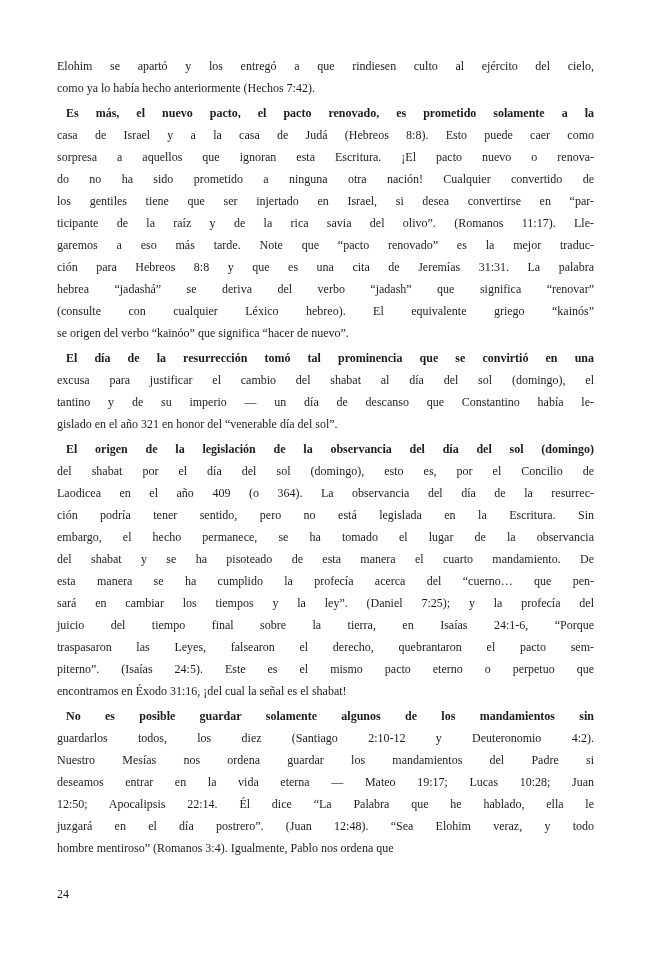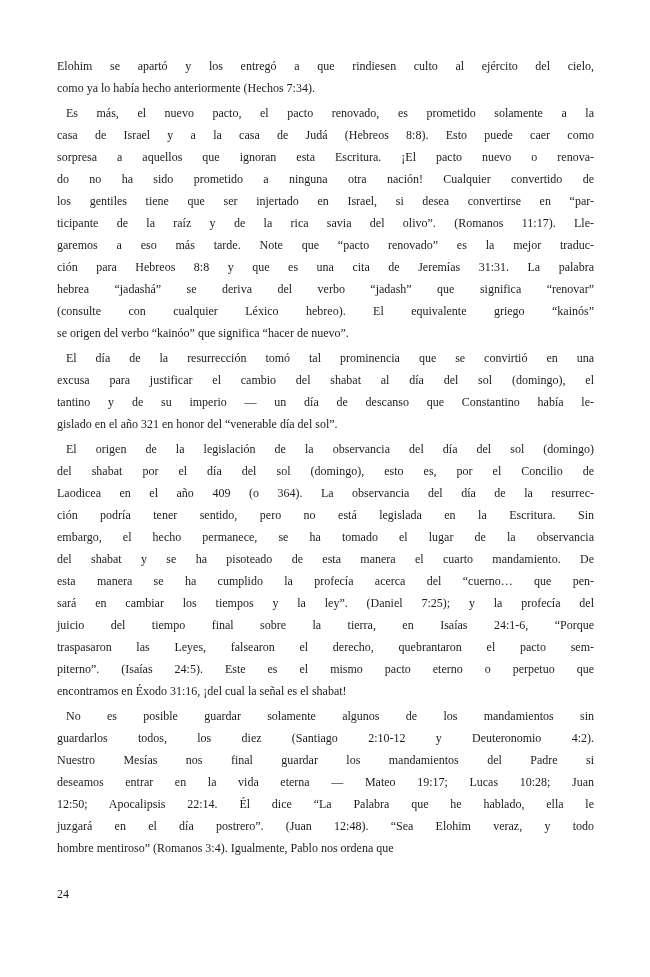--- a/index.html
+++ b/index.html
@@ -29,34 +29,35 @@
   }
   .line {
     text-align: justify;
     text-align-last: justify;
   }
   .line.para-end {
     text-align-last: left;
   }
   .line.first-indent {
     text-indent: 9px;
+    font-weight: bold;
   }
   .page-number {
     margin-top: 24px;
     text-align: left;
   }
 </style>
 </head>
 <body>
 
 <div class="page">
   <div id="text-block">
       <div class="para">
         <div class="line">Elohim se apartó y los entregó a que rindiesen culto al ejército del cielo,</div>
-        <div class="line para-end">como ya lo había hecho anteriormente (Hechos 7:34).</div>
+        <div class="line para-end">como ya lo había hecho anteriormente (Hechos 7:42).</div>
       </div>
       <div class="para">
         <div class="line first-indent">Es más, el nuevo pacto, el pacto renovado, es prometido solamente a la</div>
         <div class="line">casa de Israel y a la casa de Judá (Hebreos 8:8). Esto puede caer como</div>
         <div class="line">sorpresa a aquellos que ignoran esta Escritura. ¡El pacto nuevo o renova-</div>
         <div class="line">do no ha sido prometido a ninguna otra nación! Cualquier convertido de</div>
         <div class="line">los gentiles tiene que ser injertado en Israel, si desea convertirse en “par-</div>
         <div class="line">ticipante de la raíz y de la rica savia del olivo”. (Romanos 11:17). Lle-</div>
         <div class="line">garemos a eso más tarde. Note que “pacto renovado” es la mejor traduc-</div>
         <div class="line">ción para Hebreos 8:8 y que es una cita de Jeremías 31:31. La palabra</div>
@@ -80,21 +81,21 @@
         <div class="line">esta manera se ha cumplido la profecía acerca del “cuerno… que pen-</div>
         <div class="line">sará en cambiar los tiempos y la ley”. (Daniel 7:25); y la profecía del</div>
         <div class="line">juicio del tiempo final sobre la tierra, en Isaías 24:1-6, “Porque</div>
         <div class="line">traspasaron las Leyes, falsearon el derecho, quebrantaron el pacto sem-</div>
         <div class="line">piterno”. (Isaías 24:5). Este es el mismo pacto eterno o perpetuo que</div>
         <div class="line para-end">encontramos en Éxodo 31:16, ¡del cual la señal es el shabat!</div>
       </div>
       <div class="para">
         <div class="line first-indent">No es posible guardar solamente algunos de los mandamientos sin</div>
         <div class="line">guardarlos todos, los diez (Santiago 2:10-12 y Deuteronomio 4:2).</div>
-        <div class="line">Nuestro Mesías nos final guardar los mandamientos del Padre si</div>
+        <div class="line">Nuestro Mesías nos ordena guardar los mandamientos del Padre si</div>
         <div class="line">deseamos entrar en la vida eterna — Mateo 19:17; Lucas 10:28; Juan</div>
         <div class="line">12:50; Apocalipsis 22:14. Él dice “La Palabra que he hablado, ella le</div>
         <div class="line">juzgará en el día postrero”. (Juan 12:48). “Sea Elohim veraz, y todo</div>
         <div class="line para-end">hombre mentiroso” (Romanos 3:4). Igualmente, Pablo nos ordena que</div>
       </div>
     </div>
   <div class="page-number">24</div>
 </div>
 
 </body></html>

